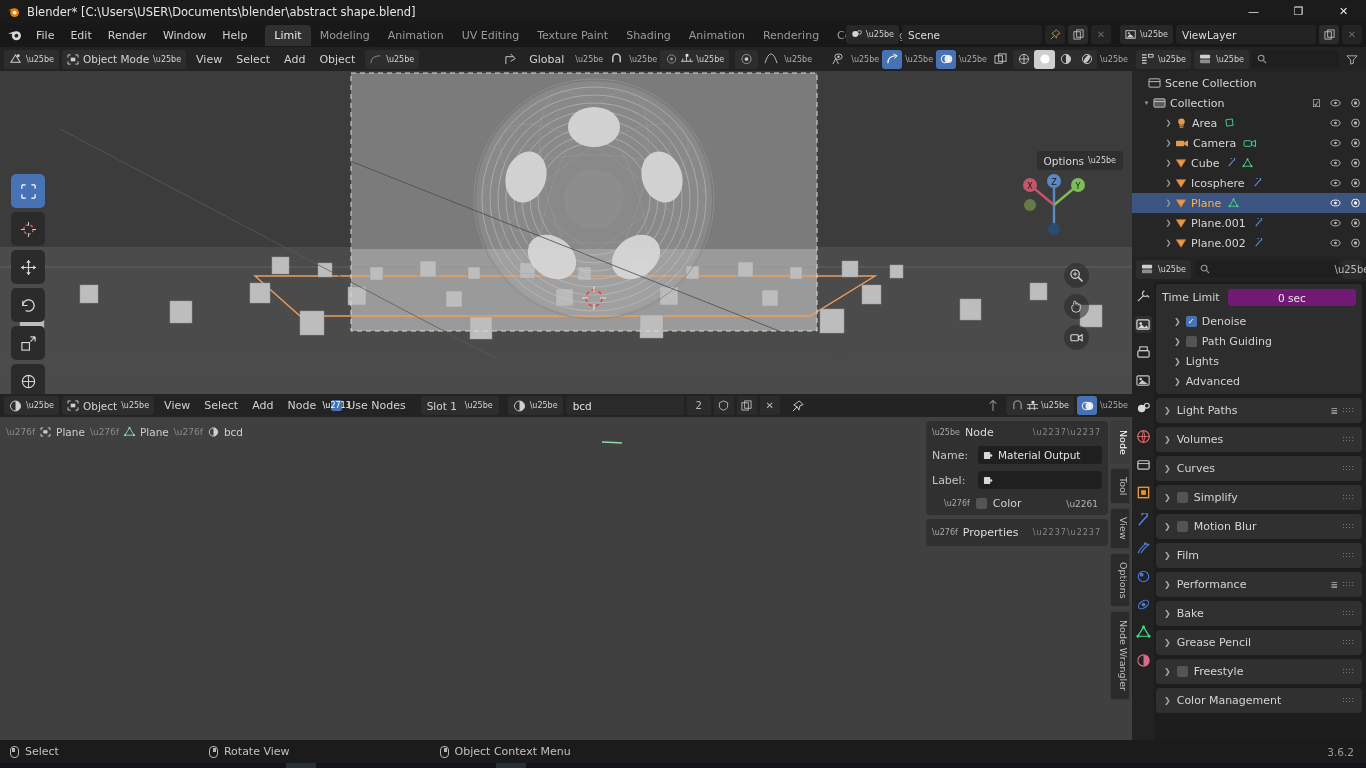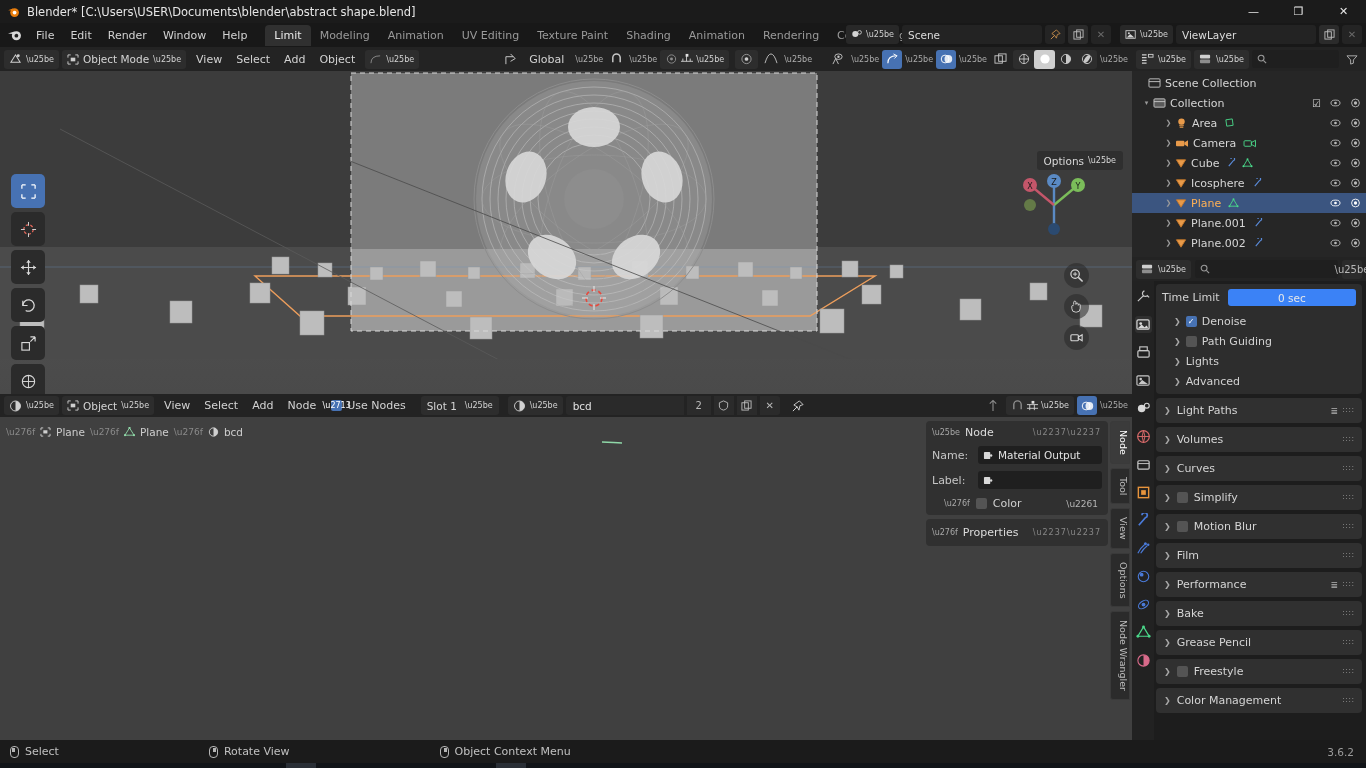--- a/index.html
+++ b/index.html
@@ -136,21 +136,21 @@
     height:25px; display:flex; align-items:center; padding:0 8px; gap:6px;
     color:#d4d4d4; font-size:11px; position:relative; }
   .pr-dots { position:absolute; right:7px; color:#888; font-size:8px; letter-spacing:1px; }
   .pr-list { position:absolute; right:24px; color:#b5b5b5; font-size:9px; }
   .tri { color:#a8a8a8; font-size:8px; display:inline-block; }
   .cbox { width:11px; height:11px; border-radius:2px; background:#545454;
     display:flex; align-items:center; justify-content:center; color:transparent; font-size:8px; }
   .cbox.on { background:#4772b3; color:#fff; }
   .tl-row { display:flex; align-items:center; padding:2px 6px 5px; gap:8px; }
   .tl-lbl { color:#d2d2d2; font-size:11px; }
-  .tl-val { flex:1; background:#3b82f6; border-radius:3px; height:17px;
+  .tl-val { flex:1; background:#701a75; border-radius:3px; height:17px;
     display:flex; align-items:center; justify-content:center; color:#e8e8e8; font-size:10.5px; }
 
   
   .statusbar { height:23px; background:#1b1b1b; display:flex; align-items:center;
     padding:0 10px; gap:0; color:#c0c0c0; font-size:11px; position:relative; }
   .sb-item { display:flex; align-items:center; gap:6px; }
   .sb-ver { position:absolute; right:12px; color:#9c9c9c; font-size:10.5px; }
   .mouse { width:9px; height:12px; border:1px solid #b5b5b5; border-radius:4px; position:relative; }
   .mouse i { position:absolute; width:3px; height:4px; background:#b5b5b5; top:1px; }
   .mouse.l i { left:1px; } .mouse.m i { left:3px; } .mouse.r i { right:1px; }

